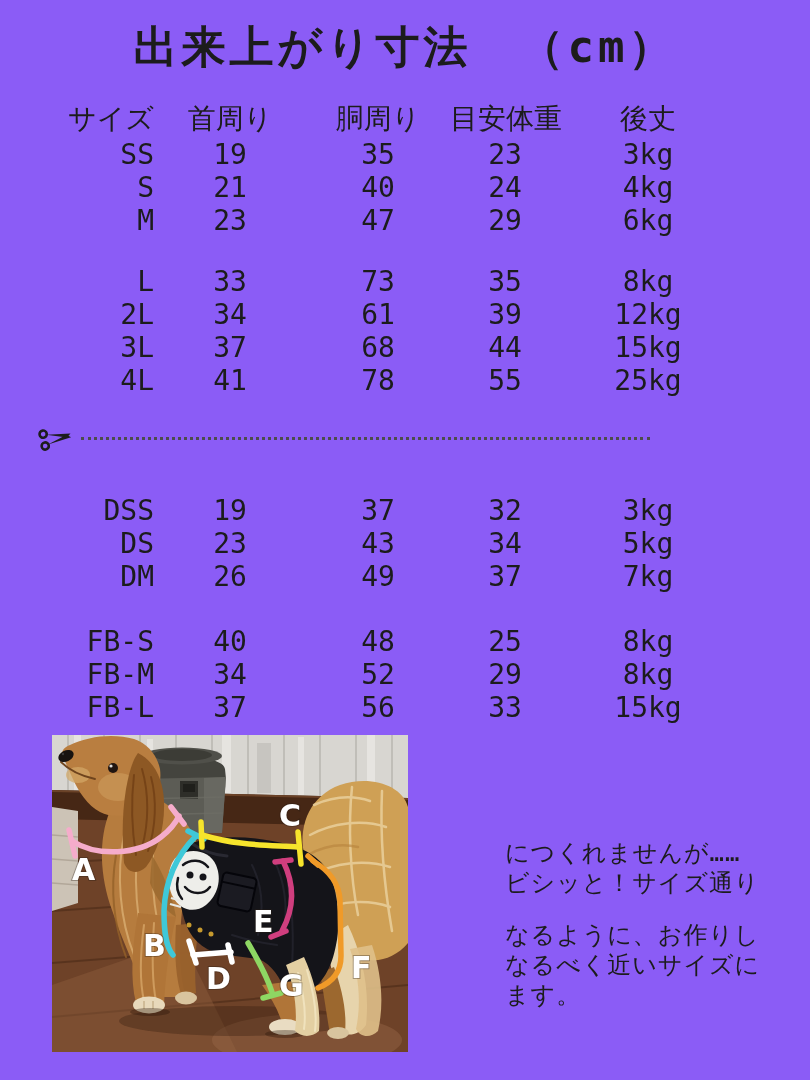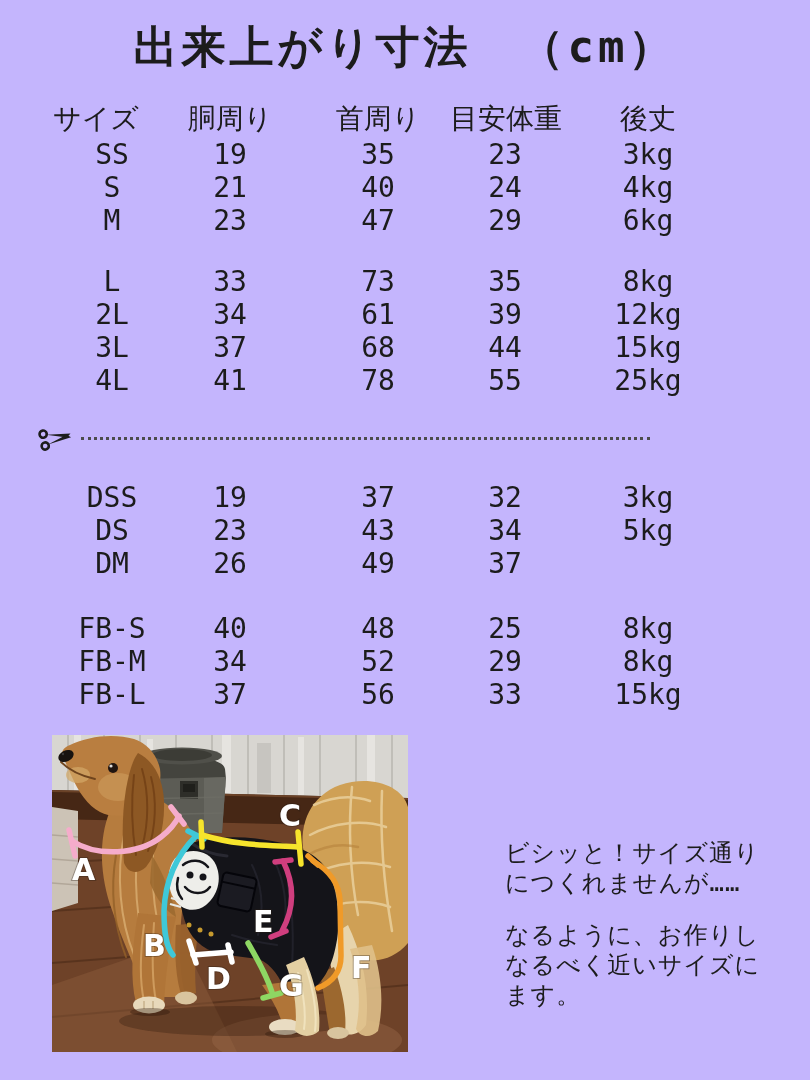--- a/index.html
+++ b/index.html
@@ -1,24 +1,24 @@
 <!DOCTYPE html>
 <html><head>
 <meta charset="utf-8">
 <style>
   html,body{margin:0;padding:0;background:#ffffff;}
-  .page{position:relative;width:810px;height:1080px;background:#c4b5fd;overflow:hidden;
+  .page{position:relative;width:810px;height:1080px;background:#8b5cf6;overflow:hidden;
         font-family:"DejaVu Sans Mono","DejaVu Sans",sans-serif;color:#1c1c1c;}
   .title{position:absolute;top:18px;left:0;width:100%;margin:0;text-align:center;
          font-size:44px;font-weight:600;letter-spacing:4px;}
   
   .size-table{position:absolute;left:38px;top:100px;width:698px;font-size:28px;}
   .trow{display:grid;grid-template-columns:116px 152px 144px 110px 176px;height:33px;align-items:center;}
   .trow .cell{text-align:center;white-space:nowrap;}
-  .trow .c0{text-align:center;padding-left:32px;}
+  .trow .c0{text-align:right;padding-left:32px;}
   .trow.header .c0{padding-left:0;}
   .grp-b{margin-top:28px;}
   .grp-c{margin-top:26px;}
   .grp-d{margin-top:32px;}
   .grp-a{margin-top:5px;}
   
   .cutline{position:absolute;left:38px;top:421px;width:612px;height:34px;display:flex;align-items:center;gap:7px;}
   .cutline .scissors{flex:0 0 auto;transform:rotate(-10deg);display:flex;}
   .cutline .dots{flex:1 1 auto;height:0;border-top:3px dotted #4c4c4c;}
   
@@ -35,22 +35,22 @@
 </head>
 <body>
 
 <div class="page">
 
   <h1 class="title">出来上がり寸法　（cm）</h1>
 
   <div class="size-table">
     <div class="trow header">
       <div class="cell c0">サイズ</div>
+      <div class="cell">首周り</div>
       <div class="cell">胴周り</div>
-      <div class="cell">首周り</div>
       <div class="cell">目安体重</div>
       <div class="cell">後丈</div>
     </div>
 
     <div class="grp-a">
       <div class="trow">
           <div class="cell c0">SS</div>
           <div class="cell">19</div>
           <div class="cell">35</div>
           <div class="cell">23</div>
@@ -114,40 +114,41 @@
         <g fill="#1d1d1d">
           <path d="M9,9 L33,12.2 L29,15.4 Z"></path>
           <path d="M9,19 L33,15.8 L29,12.6 Z"></path>
         </g>
       </svg>
     </span>
     <span class="dots"></span>
   </div>
 
   <div class="size-table" style="top:581px">
-    <div class="grp-c" style="margin-top:0;position:relative;top:-100px">
+    <div class="grp-c" style="margin-top:13px;position:relative;top:-100px">
       <div class="trow">
           <div class="cell c0">DSS</div>
           <div class="cell">19</div>
           <div class="cell">37</div>
           <div class="cell">32</div>
           <div class="cell">3kg</div>
         </div>
       <div class="trow">
           <div class="cell c0">DS</div>
           <div class="cell">23</div>
           <div class="cell">43</div>
           <div class="cell">34</div>
           <div class="cell">5kg</div>
         </div>
       <div class="trow">
           <div class="cell c0">DM</div>
           <div class="cell">26</div>
           <div class="cell">49</div>
           <div class="cell">37</div>
+          <div class="cell">7kg</div>
         </div>
       <div class="grp-d">
         <div class="trow">
             <div class="cell c0">FB-S</div>
             <div class="cell">40</div>
             <div class="cell">48</div>
             <div class="cell">25</div>
             <div class="cell">8kg</div>
           </div>
         <div class="trow">
@@ -374,22 +375,22 @@
       <text class="mletter" x="227" y="91" fill="#ffffff">C</text>
       <text class="mletter" x="154" y="254" fill="#ffffff">D</text>
       <text class="mletter" x="201" y="197" fill="#ffffff">E</text>
       <text class="mletter" x="299" y="243" fill="#ffffff">F</text>
       <text class="mletter" x="227" y="261" fill="#ffffff">G</text>
     </svg>
   </div>
 
   <div class="note">
     <div class="para1">
+      <div>につくれませんが……</div>
       <div>ビシッと！サイズ通り</div>
-      <div>につくれませんが……</div>
     </div>
     <div class="para2">
       <div>なるように、お作りし</div>
       <div>なるべく近いサイズに</div>
       <div>ます。</div>
     </div>
   </div>
 
 </div>
 

